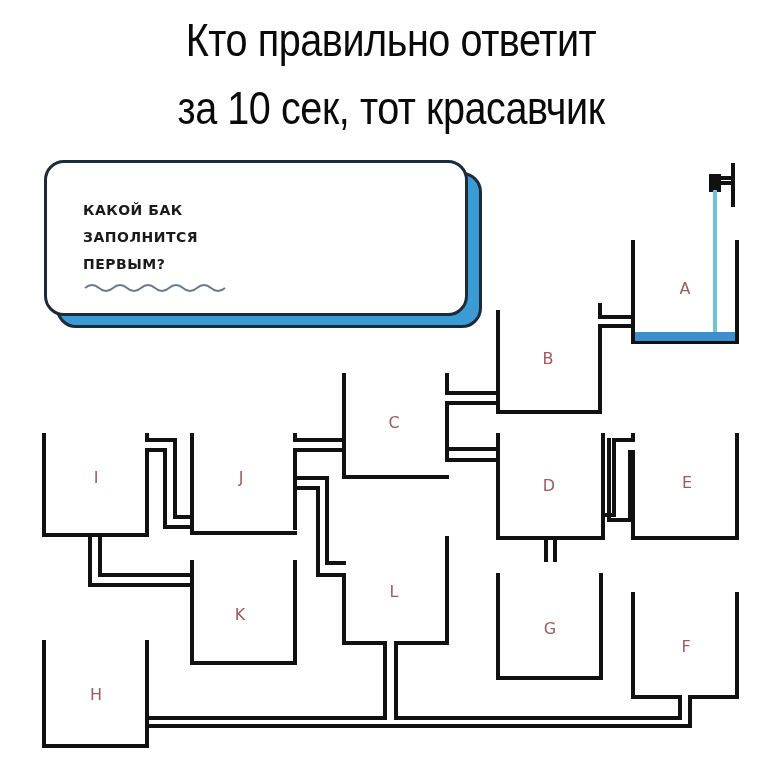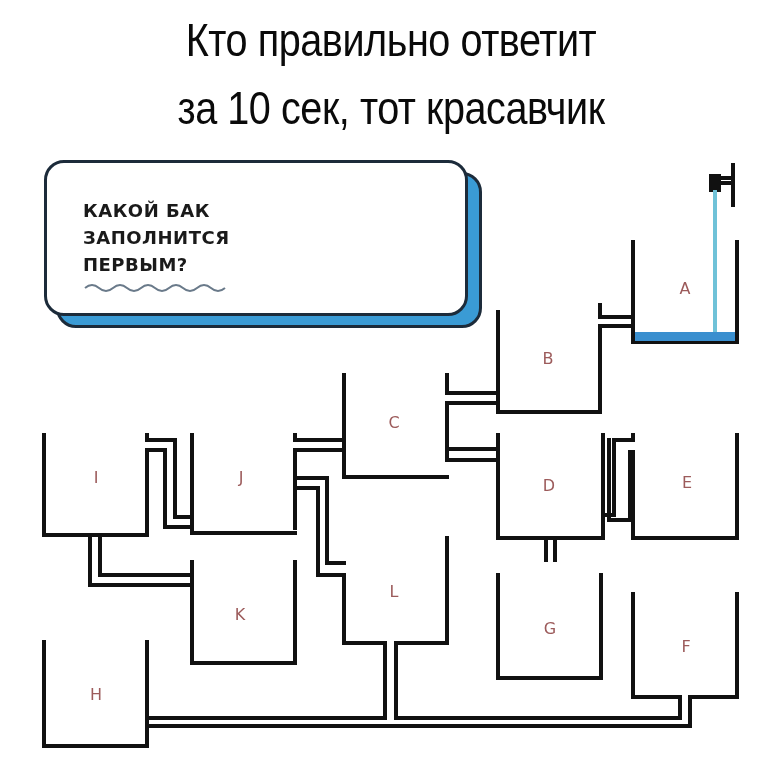--- a/index.html
+++ b/index.html
@@ -2,21 +2,21 @@
 <html><head>
 <meta charset="utf-8">
 <style>
   html, body { margin: 0; padding: 0; background: #ffffff; }
   body { width: 782px; height: 780px; position: relative; overflow: hidden; font-family: "DejaVu Sans", sans-serif; }
   .title { position: absolute; left: 0; width: 782px; text-align: center; color: #0a0a0a; font-family: "Liberation Sans", sans-serif; font-size: 46px; line-height: 56px; letter-spacing: -0.5px; transform: scaleX(0.86); }
   .title.l1 { top: 12px; }
   .title.l2 { top: 80px; }
   .panel-shadow { position: absolute; left: 56px; top: 172px; width: 420px; height: 150px; background: #3a9bd5; border: 3px solid #1c2b3a; border-radius: 20px; }
   .panel { position: absolute; left: 44px; top: 160px; width: 418px; height: 150px; background: #fff; border: 3px solid #1c2b3a; border-radius: 20px; }
-  .question { position: absolute; left: 36px; top: 34px; font-family: "DejaVu Sans", sans-serif; font-weight: bold; font-size: 18px; line-height: 27px; color: #1a1a1a; white-space: pre-line; letter-spacing: 0.5px; }
+  .question { position: absolute; left: 36px; top: 34px; font-family: "DejaVu Sans", sans-serif; font-weight: bold; font-size: 14px; line-height: 27px; color: #1a1a1a; white-space: pre-line; letter-spacing: 0.5px; }
   .wave { position: absolute; left: 36px; top: 118px; }
   svg.diagram { position: absolute; left: 0; top: 0; }
   .tank-label { font-family: "DejaVu Sans", sans-serif; font-size: 16px; fill: #9c5b5b; text-anchor: middle; }
 </style>
 </head>
 <body>
 
 <div class="title l1">Кто правильно ответит</div>
 <div class="title l2">за 10 сек, тот красавчик</div>
 

